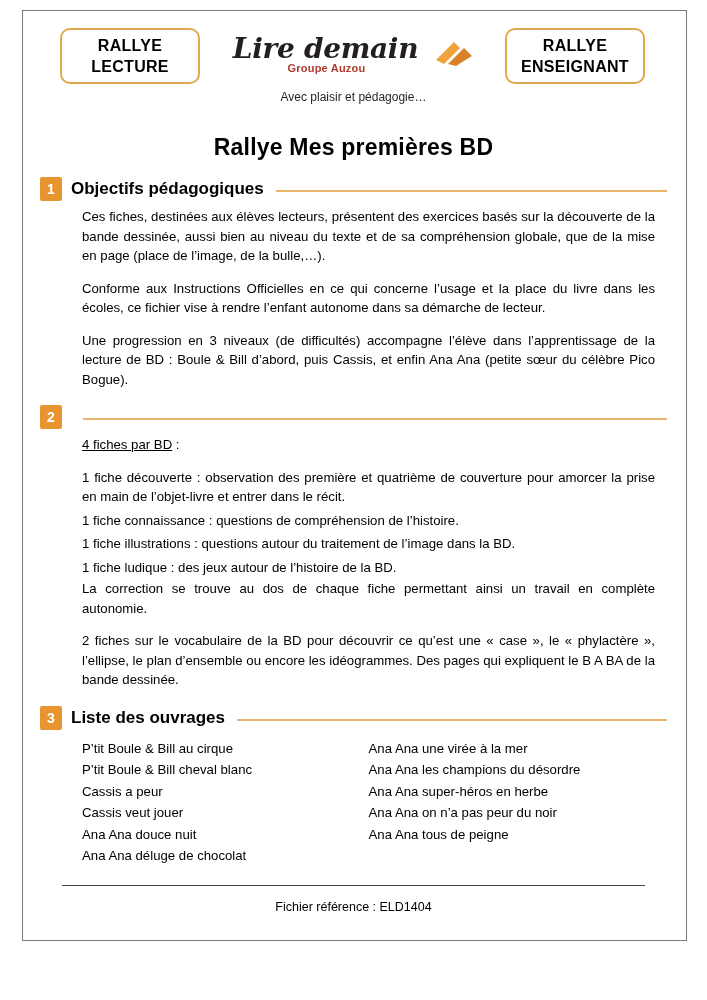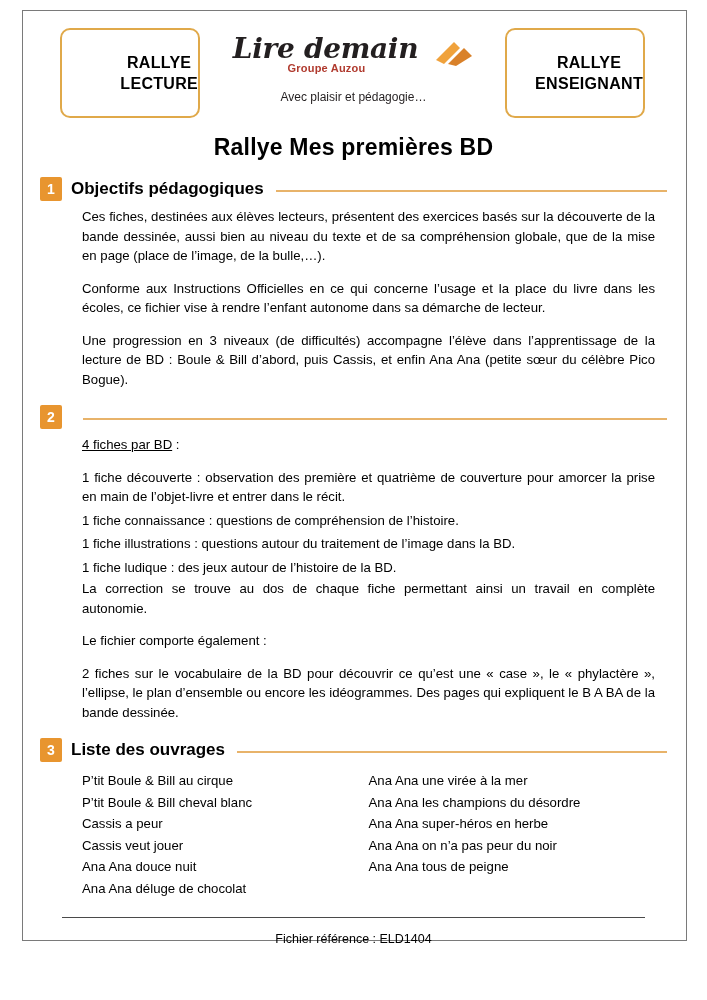--- a/index.html
+++ b/index.html
@@ -64,27 +64,27 @@
 
   
   .header {
     position: relative;
     height: 118px;
   }
   .badge {
     position: absolute;
     top: 14px;
     width: 140px;
-    height: 90px;
+    height: 56px;
     border: 2px solid #e0a94a;
     border-radius: 10px;
     box-sizing: border-box;
     display: flex;
     align-items: center;
-    justify-content: flex-end;
+    justify-content: center;
     text-align: center;
     font-weight: bold;
     font-size: 16px;
     line-height: 21px;
     letter-spacing: 0.3px;
   }
   .badge-left { left: 20px; }
   .badge-right { right: 22px; }
   .badge span { display: block; }
 
@@ -276,21 +276,20 @@
       <div class="sec-num">2</div>
       <div class="sec-rule"></div>
     </div>
     <div class="body-block">
       <p style="margin-bottom:13px;"><span class="underline">4 fiches par BD</span><span> :</span></p>
       <p class="tight">1 fiche découverte : observation des première et quatrième de couverture pour amorcer la prise en main de l’objet-livre et entrer dans le récit.</p>
       <p class="tight">1 fiche connaissance : questions de compréhension de l’histoire.</p>
       <p class="tight">1 fiche illustrations : questions autour du traitement de l’image dans la BD.</p>
       <p style="margin-bottom:2px;">1 fiche ludique : des jeux autour de l’histoire de la BD.</p>
       <p>La correction se trouve au dos de chaque fiche permettant ainsi un travail en complète autonomie.</p>
-      <p>Le fichier comporte également :</p>
       <p>2 fiches sur le vocabulaire de la BD pour découvrir ce qu’est une « case », le « phylactère », l’ellipse, le plan d’ensemble ou encore les idéogrammes. Des pages qui expliquent le B A BA de la bande dessinée.</p>
     </div>
 
     <div class="section-head">
       <div class="sec-num">3</div>
       <div class="sec-title">Liste des ouvrages</div>
       <div class="sec-rule"></div>
     </div>
     <div class="works">
       <div class="works-col">

